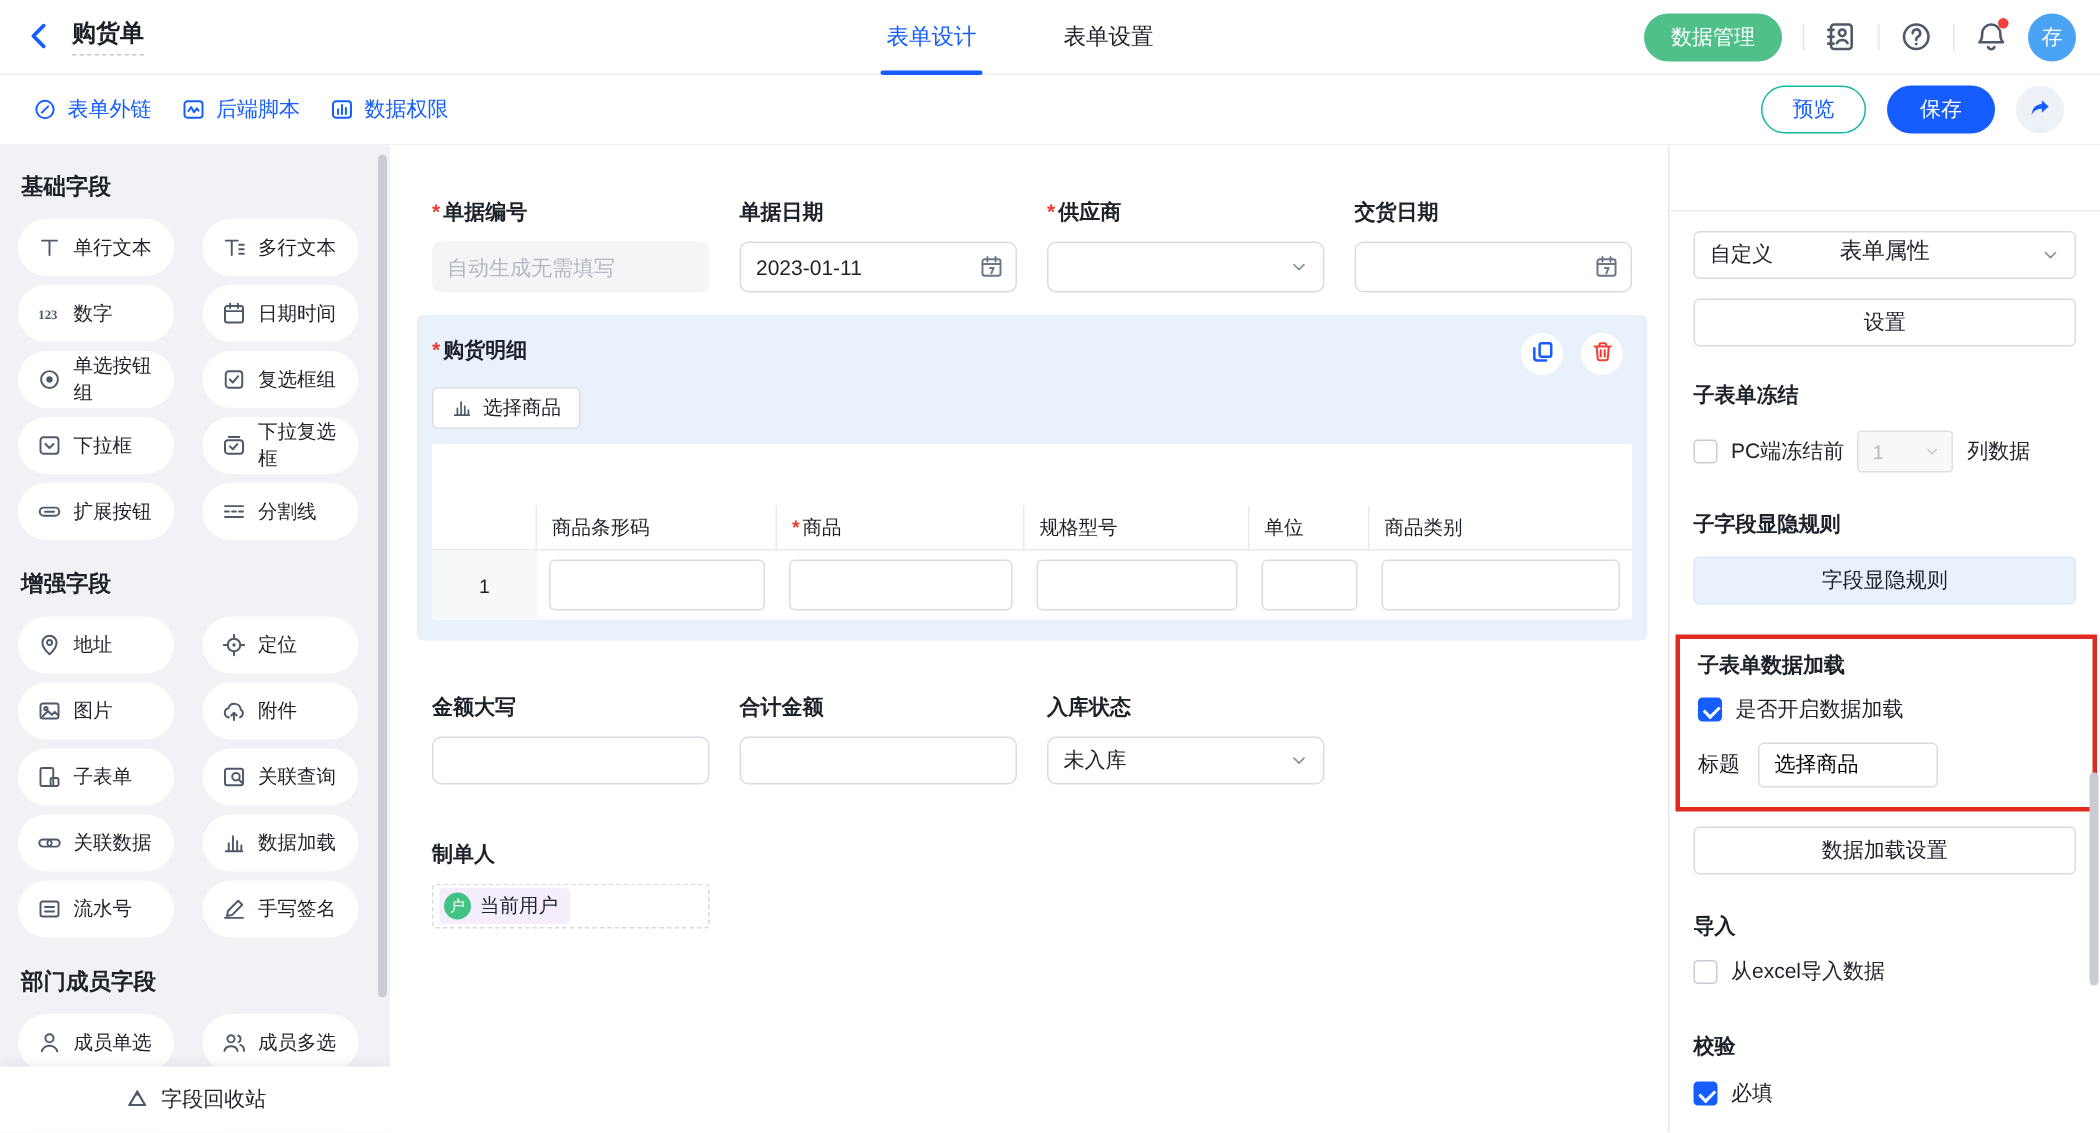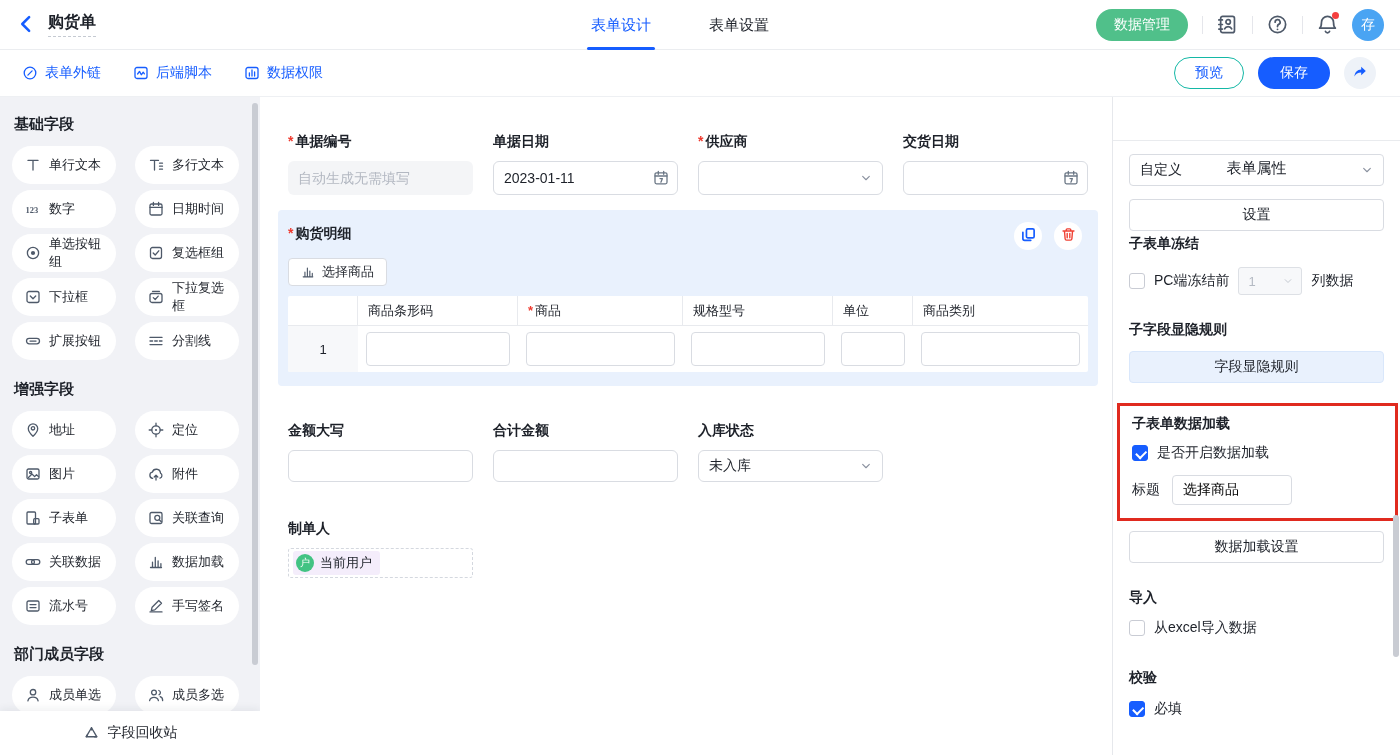--- a/index.html
+++ b/index.html
@@ -19,21 +19,21 @@
   .hdr-right { width:340px; display:flex; align-items:center; justify-content:flex-end; gap:14px; padding-right:16px; }
   .green-pill { background:#50c08a; color:#fff; font-size:14px; height:32px; padding:0 18px; border:none; border-radius:16px; cursor:pointer; }
   .vdiv { width:1px; height:18px; background:#e5e6eb; }
   .hicon { width:21px; height:21px; color:#4e5969; position:relative; cursor:pointer; }
   .hicon svg { width:21px; height:21px; }
   .bell-dot { position:absolute; top:-2px; right:-1px; width:7px; height:7px; border-radius:50%; background:#f53f3f; }
   .avatar { width:32px; height:32px; border-radius:50%; background:#4aa4f3; color:#fff; font-size:14px; display:flex; align-items:center; justify-content:center; cursor:pointer; }
 
   
   .tbar { height:47px; display:flex; align-items:center; border-bottom:1px solid #eef0f3; background:#fff; }
-  .tbar-left { display:flex; align-items:center; gap:32px; padding-left:22px; flex:1; }
+  .tbar-left { display:flex; align-items:center; gap:20px; padding-left:22px; flex:1; }
   .tlink { display:flex; align-items:center; gap:7px; color:#165dff; font-size:14px; cursor:pointer; }
   .tlink .ic { width:16px; height:16px; } .tlink .ic svg{ width:16px; height:16px; }
   .tbar-right { display:flex; align-items:center; gap:14px; padding-right:24px; }
   .btn-preview { height:32px; padding:0 20px; border-radius:16px; border:1px solid #14b8a6; color:#165dff; background:#fff; font-size:14px; cursor:pointer; }
   .btn-save { height:32px; padding:0 22px; border-radius:16px; border:none; color:#fff; background:#165dff; font-size:14px; cursor:pointer; }
   .btn-share { width:32px; height:32px; border-radius:50%; background:#eef2f8; border:none; color:#165dff; display:flex; align-items:center; justify-content:center; cursor:pointer; }
   .btn-share svg { width:16px; height:16px; }
 
   
   .body-wrap { display:flex; height:658px; }
@@ -75,21 +75,21 @@
   .sf-actions { display:flex; gap:12px; padding-right:6px; }
   .sf-act { width:28px; height:28px; border-radius:50%; background:#fff; border:none; display:flex; align-items:center; justify-content:center; cursor:pointer; }
   .sf-act svg { width:15px; height:15px; }
   .sf-act.copy { color:#165dff; } .sf-act.del { color:#f04134; }
   .sf-select-btn { margin-top:8px; height:28px; padding:0 12px; background:#fff; border:1px solid #d9dce2; border-radius:4px;
     font-size:13px; color:#1d2129; display:inline-flex; align-items:center; gap:7px; cursor:pointer; font-family:inherit; }
   .sf-select-btn .ic { width:14px; height:14px; color:#4e5969; } .sf-select-btn .ic svg{width:14px;height:14px;}
   .sf-table { margin-top:10px; background:#fff; border-radius:2px; overflow:hidden; }
   .tr { display:flex; }
   .th { height:30px; display:flex; align-items:center; padding-left:10px; font-size:13px; color:#1d2129;
-    border-right:1px solid #e8eaee; border-bottom:1px solid #e8eaee; gap:2px; }
+    border-right:1px solid #e8eaee; border-bottom:1px solid #e8eaee; gap:2px;margin-top:41px; }
   .th:last-child { border-right:none; }
   .td { height:46px; display:flex; align-items:center; padding:0 8px; }
   .c0 { width:70px; flex-shrink:0; } .c1 { width:160px; flex-shrink:0; } .c2 { width:165px; flex-shrink:0; }
   .c3 { width:150px; flex-shrink:0; } .c4 { width:80px; flex-shrink:0; } .c5 { flex:1; }
   .td.c0 { background:#f7f8fa; justify-content:center; font-size:13px; color:#1d2129; }
   .cell-inp { width:100%; height:34px; border:1px solid #d9dce2; border-radius:4px; background:#fff; outline:none; padding:0 8px; font-family:inherit; }
 
   .totals { margin-top:36px; }
   .totals .inp, .totals .sel { height:32px; }
   .creator { margin-top:38px; }
@@ -103,21 +103,21 @@
   .ptab { position:relative; font-size:15px; height:44px; line-height:44px; cursor:pointer; }
   .ptab.active { color:#165dff; }
   .ptab.active::after { content:""; position:absolute; left:-3px; right:-3px; bottom:0; height:3px; background:#165dff; border-radius:2px; }
   .p-body { padding:13px 16px 0; }
   .p-select { height:32px; border:1px solid #d9dce2; border-radius:4px; display:flex; align-items:center; justify-content:space-between;
     padding:0 9px 0 10px; font-size:14px; cursor:pointer; margin-bottom:13px; }
   .p-select .chev { width:14px; height:14px; color:#8a919f; } .p-select .chev svg{width:14px;height:14px;}
   .p-btn { width:100%; height:32px; background:#fff; border:1px solid #d9dce2; border-radius:4px; font-size:14px; color:#1d2129;
     cursor:pointer; font-family:inherit; }
   .p-btn.blue { background:#e9f1fd; border-color:#d9e7fb; }
-  .p-sec-title { font-size:14px; font-weight:700; margin-top:4px; }
+  .p-sec-title { font-size:14px; font-weight:700; margin-top:24px; }
   .cb-row { display:flex; align-items:center; gap:9px; margin-top:14px; font-size:14px; color:#1d2129; }
   .cb { width:16px; height:16px; border:1px solid #c9ccd4; border-radius:3px; background:#fff; position:relative; cursor:pointer; flex-shrink:0; }
   .cb.on { background:#165dff; border-color:#165dff; }
   .cb.on::after { content:""; position:absolute; left:3px; top:3.5px; width:8px; height:4.5px;
     border-left:2px solid #fff; border-bottom:2px solid #fff; transform:rotate(-45deg); }
   .mini-sel { width:64px; height:28px; background:#f7f8fa; border:1px solid #dde0e5; border-radius:3px; display:flex; align-items:center;
     justify-content:space-between; padding:0 7px 0 9px; font-size:13px; color:#b4bac3; cursor:not-allowed; }
   .mini-sel .chev { width:12px; height:12px; color:#c2c7cf; } .mini-sel .chev svg{width:12px;height:12px;}
   .annotation { border:3px solid #e02a1f; margin:20px -14px 0 -12px; padding:9px 12px 13px; }
   .annotation .p-sec-title { margin-top:0; }

